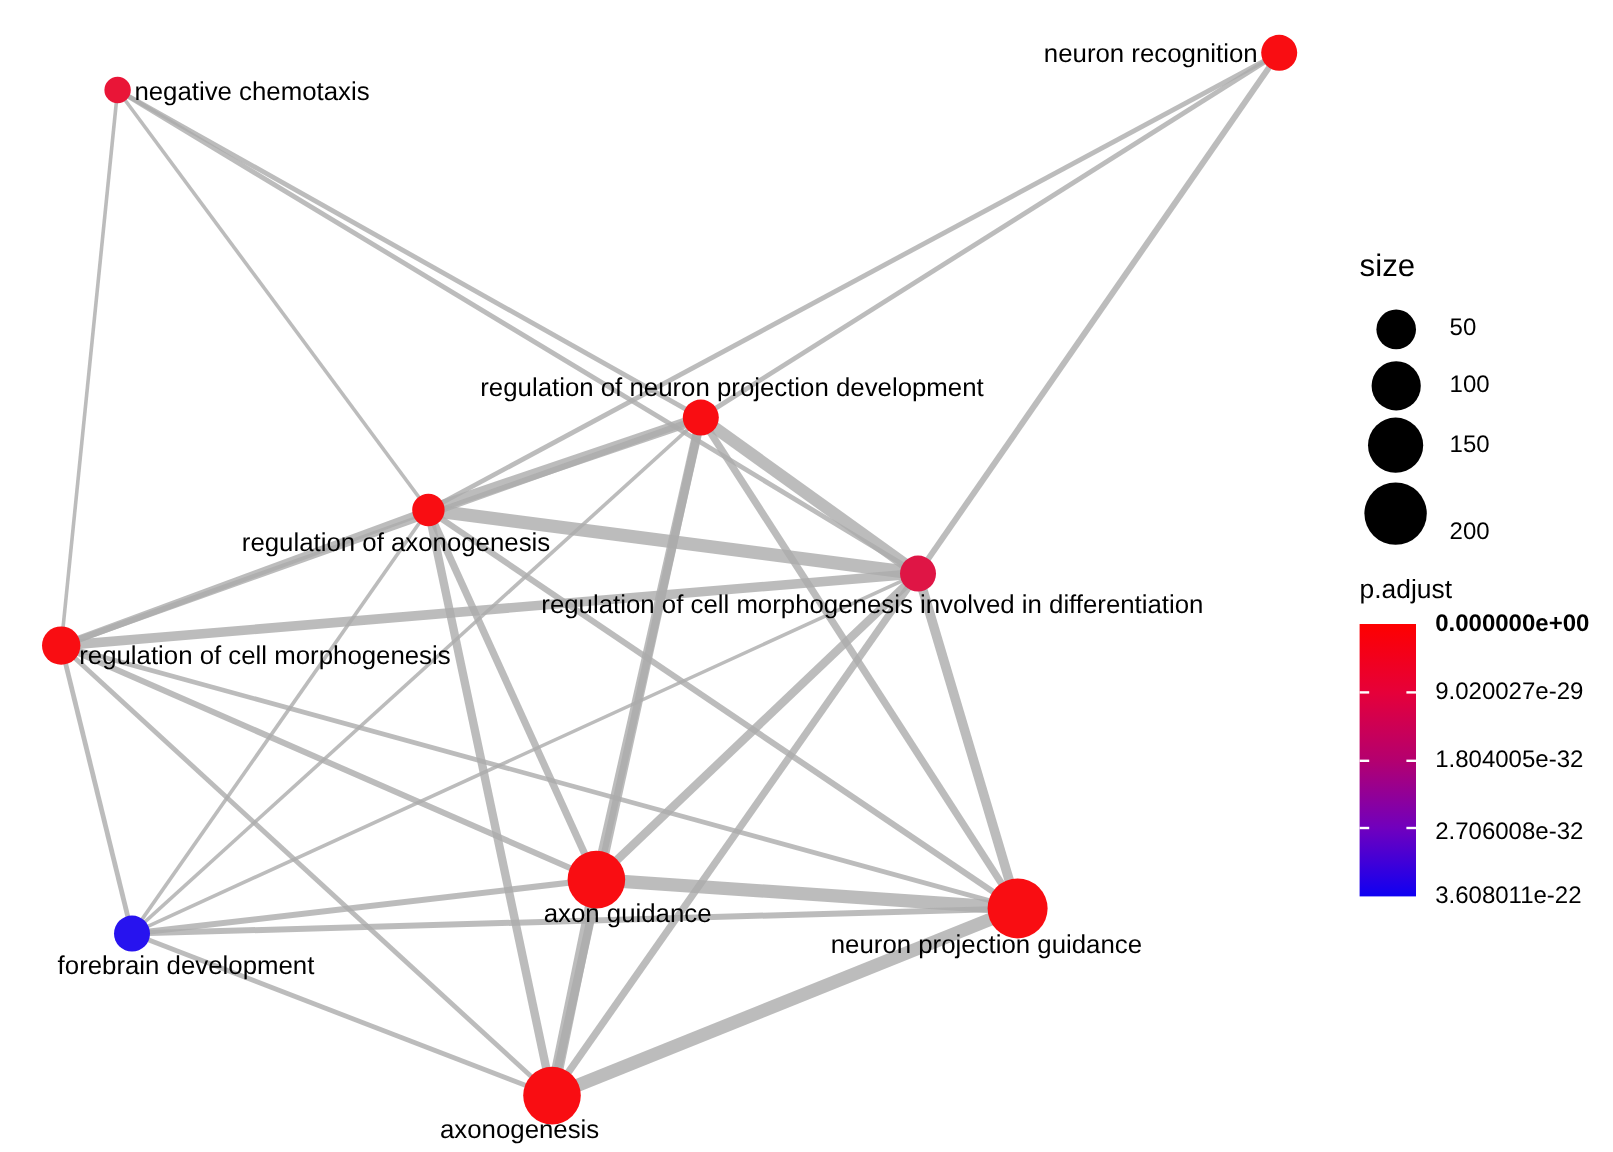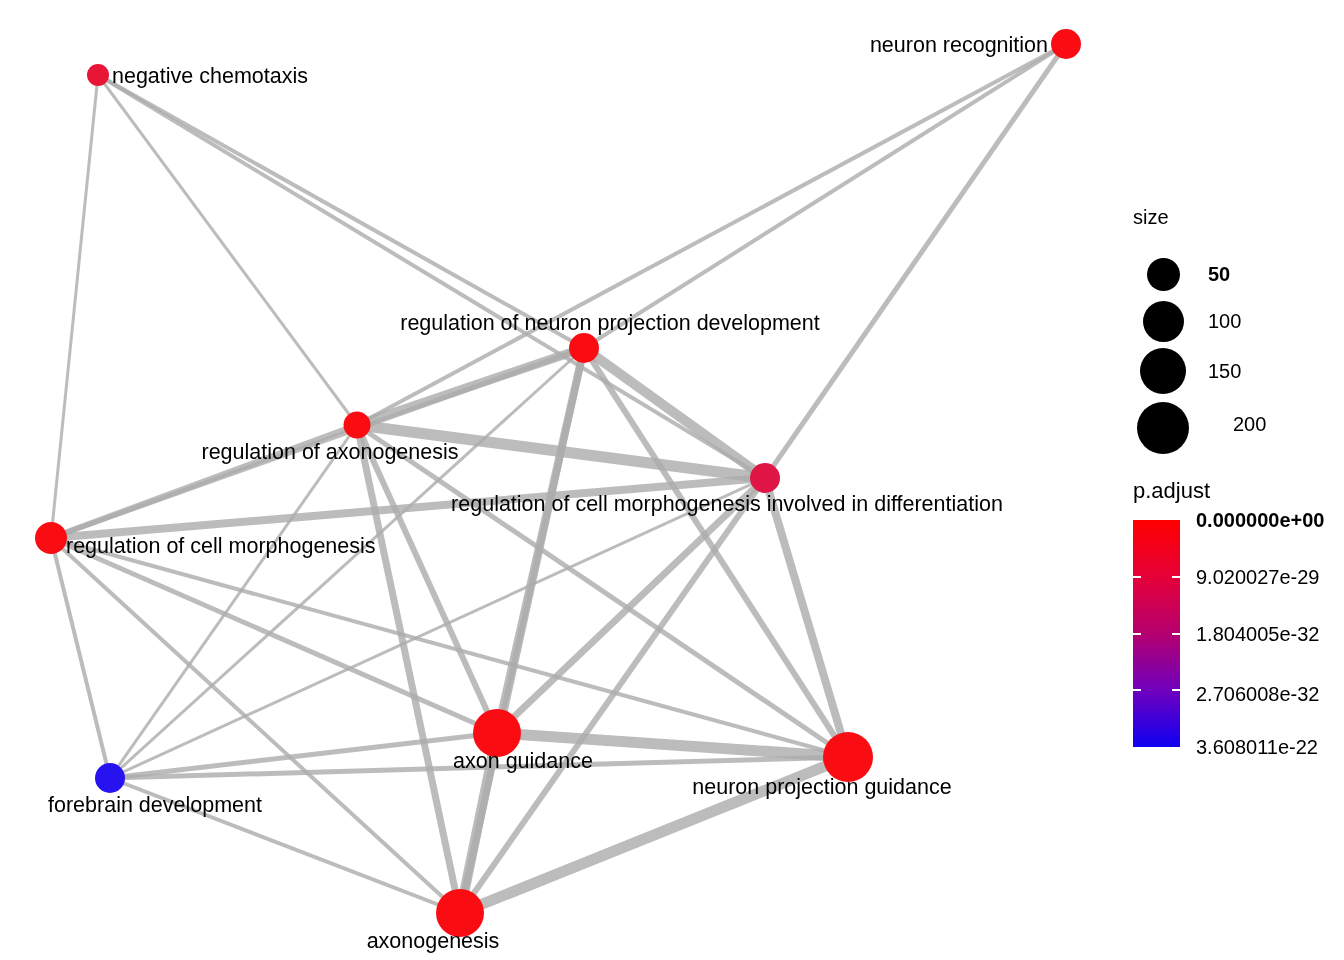--- a/index.html
+++ b/index.html
@@ -1,20 +1,20 @@
 <!DOCTYPE html>
 <html><head>
 <meta charset="utf-8">
 <style>
   html,body{margin:0;padding:0;background:#ffffff;}
   body{width:1344px;height:960px;position:relative;font-family:"Liberation Sans",sans-serif;overflow:hidden;}
   #graph{position:absolute;left:0;top:0;}
   .legend{position:absolute;color:#000;}
   #size-legend{left:1131px;top:190px;width:212px;height:280px;}
-  #size-legend .legend-title{position:absolute;left:2px;top:16px;font-size:20px;}
+  #size-legend .legend-title{position:absolute;left:2px;top:16px;font-size:26px;}
   .size-dot{position:absolute;background:#000;border-radius:50%;}
   .size-val{position:absolute;font-size:20px;transform:translateY(-50%);}
   #color-legend{left:1131px;top:478px;width:212px;height:300px;}
   #color-legend .legend-title{position:absolute;left:2px;top:0px;font-size:22px;}
   #colorbar{position:absolute;left:2px;top:42px;width:47px;height:227px;
     background:linear-gradient(to bottom,#fe0000 0%,#e60039 25%,#b4006f 50%,#7000be 75%,#0f00f2 100%);}
   .cbar-tick{position:absolute;height:2px;width:8px;background:#ffffff;}
   .cbar-label{position:absolute;left:65px;font-size:20px;transform:translateY(-50%);white-space:nowrap;}
 </style>
 </head>
@@ -74,27 +74,27 @@
     <text x="66" y="553" text-anchor="start" fill="#000000" font-size="21.5">regulation of cell morphogenesis</text>
     <text x="523" y="768" text-anchor="middle" fill="#000000" font-size="21.5">axon guidance</text>
     <text x="822" y="794" text-anchor="middle" fill="#000000" font-size="21.5">neuron projection guidance</text>
     <text x="155" y="812" text-anchor="middle" fill="#000000" font-size="21.5">forebrain development</text>
     <text x="433" y="948" text-anchor="middle" fill="#000000" font-size="21.5">axonogenesis</text>
   </svg>
 
 <div class="legend" id="size-legend">
   <div class="legend-title">size</div>
 <div class="size-dot" style="width: 33px; height: 33px; left: 15.5px; top: 67.5px;"></div>
-    <div class="size-val" style="left: 77px; top: 84px; font-weight: bold;">50</div>
+    <div class="size-val" style="left: 77px; top: 84px;">50</div>
     <div class="size-dot" style="width: 41px; height: 41px; left: 11.5px; top: 110.5px;"></div>
     <div class="size-val" style="left: 77px; top: 131px;">100</div>
     <div class="size-dot" style="width: 46px; height: 46px; left: 9px; top: 158px;"></div>
     <div class="size-val" style="left: 77px; top: 181px;">150</div>
     <div class="size-dot" style="width: 52px; height: 52px; left: 6px; top: 212px;"></div>
-    <div class="size-val" style="left: 77px; top: 234px; margin-left: 25px;">200</div>
+    <div class="size-val" style="left: 77px; top: 254px;">200</div>
   </div>
 
 <div class="legend" id="color-legend">
   <div class="legend-title">p.adjust</div>
   <div id="colorbar">
       <div class="cbar-tick" style="left: 0px; top: 55.75px;"></div>
       <div class="cbar-tick" style="left: 39px; top: 55.75px;"></div>
       <div class="cbar-tick" style="left: 0px; top: 112.5px;"></div>
       <div class="cbar-tick" style="left: 39px; top: 112.5px;"></div>
       <div class="cbar-tick" style="left: 0px; top: 169.25px;"></div>

